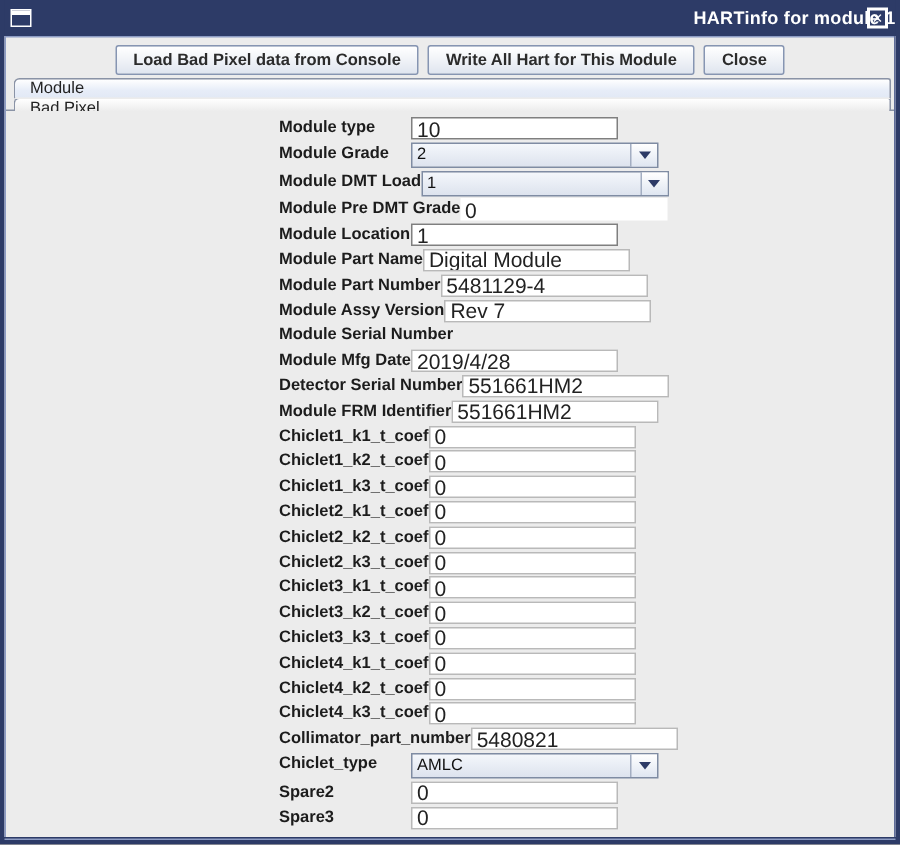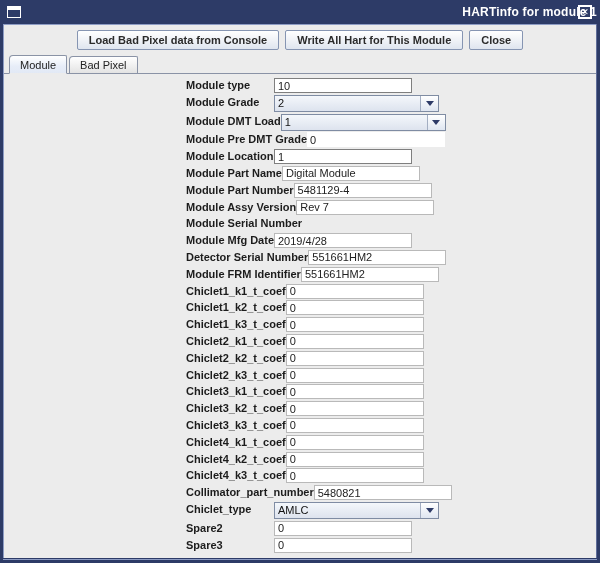--- a/index.html
+++ b/index.html
@@ -48,22 +48,22 @@
   .btn{
     height:20px;padding:0 11px;
     border:1px solid #8695b2;border-radius:2px;
     background:linear-gradient(#ffffff,#eef1f6 55%,#dfe5ef);
     font-size:11px;font-weight:bold;color:#2b2b2b;
     display:flex;align-items:center;cursor:default;white-space:nowrap;
   }
 
   
   .tabstrip{
-    height:22px;display:flex;align-items:flex-end;padding-left:5px;
-    border-bottom:1px solid #8a93a6;position:relative;
+    height:22px;display:flex;padding-left:5px;
+    border-bottom:1px solid #8a93a6;position:relative;flex-direction:column;
   }
   .tab{
     height:17px;padding:0 10px;margin-right:2px;
     border:1px solid #8a93a6;border-bottom:none;
     border-radius:4px 2px 0 0;
     background:linear-gradient(#ffffff,#e3e3e3);
     font-size:11px;color:#222;display:flex;align-items:center;
     position:relative;cursor:default;
   }
   .tab.active{
@@ -76,21 +76,21 @@
   
   .content{position:relative;height:483px;background:#ececec;}
   .form{position:absolute;left:182px;top:4px;}
   .row{display:flex;align-items:flex-start;margin-bottom:1.8px;}
   .lbl{
     flex:0 0 88px;white-space:nowrap;overflow:visible;
     font-size:11px;font-weight:bold;color:#1c1c1c;line-height:15px;
   }
   .tf{
     width:138px;height:15px;border:1px solid #b9b9b9;background:#fff;
-    font-size:11px;color:#222;padding:0 3px;outline:none;
+    font-size:14px;color:#222;padding:0 3px;outline:none;
   }
   .tf.strong{border-color:#7f7f7f;}
   .tf.plain{border-color:#fff;border:none;height:15px;background:#fff;width:138px;}
   .combo{
     width:165px;height:17px;border:1px solid #7f8ca3;
     background:linear-gradient(#f4f7fb,#dde3ee);
     display:flex;align-items:center;cursor:default;
   }
   .combo .val{flex:1;font-size:11px;color:#111;padding-left:3px;}
   .combo .cbtn{

